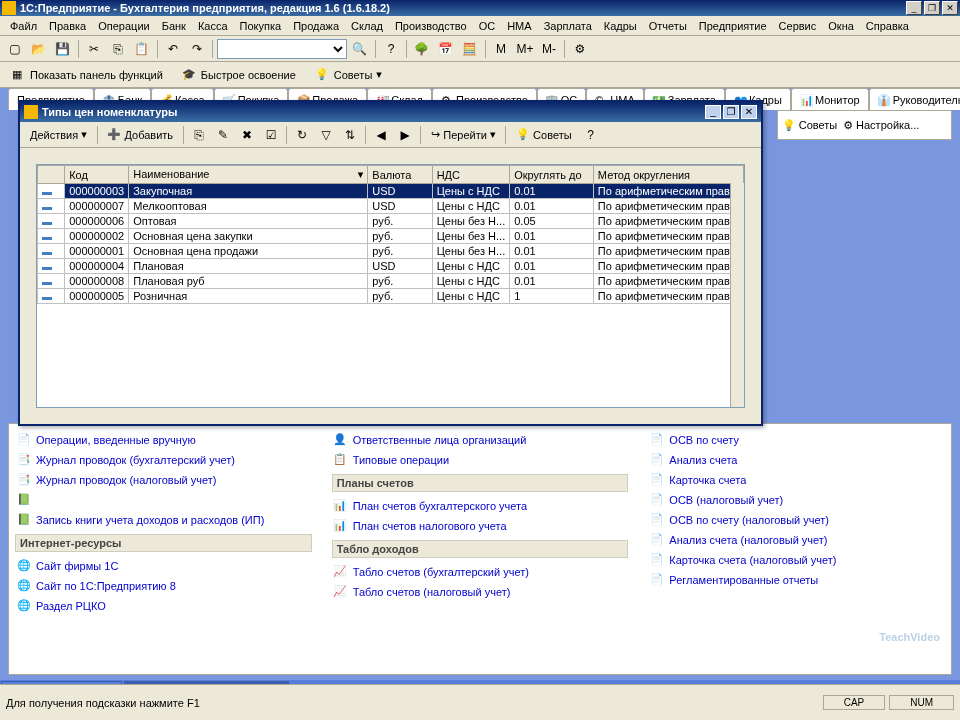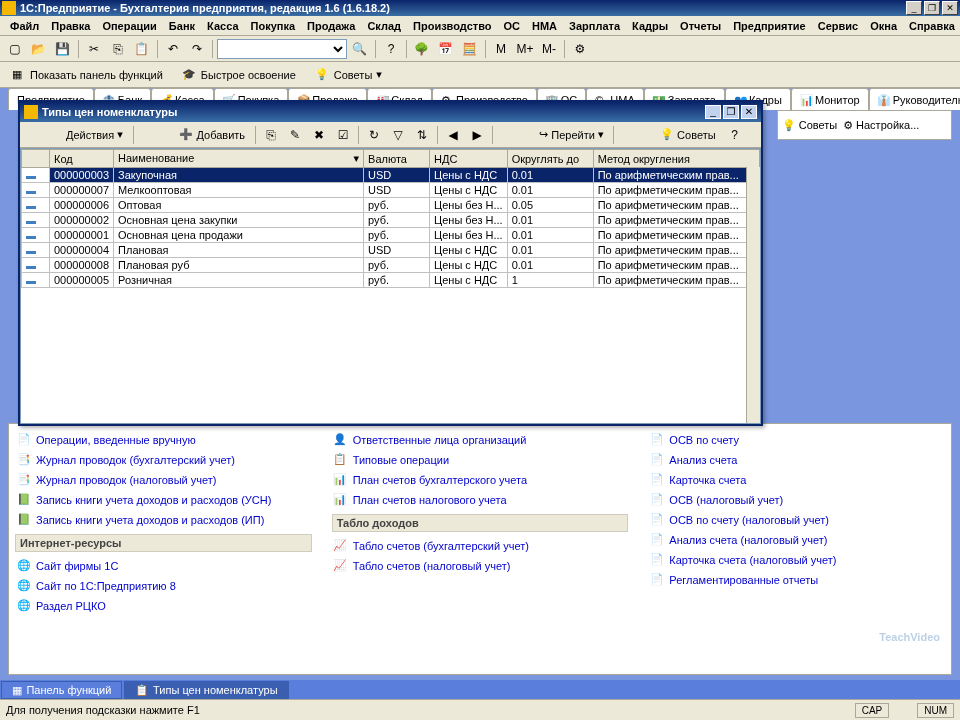--- a/index.html
+++ b/index.html
@@ -2,21 +2,21 @@
 <html><head>
 <meta charset="utf-8">
 <style>
 * { box-sizing: border-box; margin: 0; padding: 0; font-family: Tahoma, Arial, sans-serif; font-size: 11px; }
 body { background: #d4d0c8; width: 960px; height: 720px; overflow: hidden; position: relative; }
 .titlebar { background: linear-gradient(#0a246a, #3a6ea5); height: 16px; display: flex; align-items: center; padding: 0 2px; color: #fff; }
 .titlebar .icon { width: 14px; height: 14px; background: #f5b800; margin-right: 4px; }
 .titlebar .title { flex: 1; font-weight: bold; font-size: 11px; }
 .titlebar .win-btns { display: flex; gap: 2px; }
 .titlebar .win-btn { width: 16px; height: 14px; background: #d4d0c8; border: 1px solid #fff; border-right-color: #404040; border-bottom-color: #404040; font-size: 9px; text-align: center; line-height: 12px; color: #000; cursor: pointer; }
-.menubar { background: #ece9d8; height: 20px; display: flex; align-items: center; padding: 0 4px; border-bottom: 1px solid #aca899; font-weight: bold; }
+.menubar { background: #ece9d8; height: 20px; display: flex; align-items: center; padding: 0 4px; border-bottom: 1px solid #aca899; }
 .menubar .mitem { padding: 2px 6px; cursor: pointer; }
 .toolbar { background: #ece9d8; height: 26px; display: flex; align-items: center; padding: 2px 4px; gap: 2px; border-bottom: 1px solid #aca899; }
 .toolbar2 { background: #ece9d8; height: 26px; display: flex; align-items: center; padding: 2px 6px; gap: 8px; border-bottom: 1px solid #aca899; }
 .tb-btn { width: 22px; height: 22px; border: 1px solid transparent; display: flex; align-items: center; justify-content: center; cursor: pointer; font-size: 12px; }
 .tb-sep { width: 1px; height: 18px; background: #aca899; margin: 0 2px; }
 .tb-combo { height: 20px; border: 1px solid #7f9db9; background: #fff; }
 .tb-text-btn { height: 22px; padding: 0 6px; display: flex; align-items: center; gap: 4px; cursor: pointer; }
 .tb-text-btn .ticon { width: 14px; height: 14px; }
 .workspace { position: relative; background: #7a96df; height: 595px; }
 .back-tabs { position: absolute; top: 0; left: 8px; right: 8px; height: 22px; display: flex; gap: 0; background: transparent; }
@@ -29,36 +29,36 @@
 .section-hdr { background: #ece9d8; border: 1px solid #d0ccc0; padding: 2px 4px; font-weight: bold; color: #444; margin: 4px 0; }
 .link-row { display: flex; align-items: center; gap: 5px; padding: 3px 2px; }
 .link-row .licon { width: 14px; height: 14px; }
 .link-row a { color: #0000cc; cursor: pointer; }
 .modal { position: absolute; top: 12px; left: 18px; width: 745px; height: 326px; background: #ece9d8; border: 2px solid #0a246a; box-shadow: 2px 2px 4px rgba(0,0,0,0.3); display: flex; flex-direction: column; }
 .modal-title { background: linear-gradient(#0a246a, #3a6ea5); height: 20px; display: flex; align-items: center; padding: 0 4px; color: #fff; }
 .modal-title .mticon { width: 14px; height: 14px; background: #f5b800; margin-right: 4px; }
 .modal-title .mttext { flex: 1; font-weight: bold; }
 .modal-title .mbtn { width: 16px; height: 14px; background: #c1d2ee; border: 1px solid #fff; font-size: 10px; text-align: center; line-height: 12px; margin-left: 2px; cursor: pointer; color: #000; }
 .modal-tb { background: #ece9d8; height: 26px; display: flex; align-items: center; padding: 2px 4px; gap: 2px; border-bottom: 1px solid #aca899; }
-.modal-tb .tbtn { height: 22px; padding: 0 5px; display: flex; align-items: center; gap: 3px; cursor: pointer; border: 1px solid transparent; margin-left: 36px; }
+.modal-tb .tbtn { height: 22px; padding: 0 5px; display: flex; align-items: center; gap: 3px; cursor: pointer; border: 1px solid transparent; }
 .modal-tb .ibtn { width: 22px; height: 22px; display: flex; align-items: center; justify-content: center; cursor: pointer; border: 1px solid transparent; font-size: 12px; }
-.grid-wrap { flex: 1; margin: 0; background: #fff; border: 1px solid #7f9db9; position: relative; overflow: hidden; }
+.grid-wrap { flex: 1; margin: 16px; background: #fff; border: 1px solid #7f9db9; position: relative; overflow: hidden; }
 .grid { width: 100%; border-collapse: collapse; font-size: 11px; }
 .grid th { background: #ece9d8; border: 1px solid #aca899; padding: 2px 4px; text-align: left; font-weight: normal; height: 16px; }
 .grid td { border: 1px solid #c0c0c0; padding: 1px 4px; height: 15px; white-space: nowrap; overflow: hidden; }
 .grid tr.sel td { background: #0a246a; color: #fff; }
 .grid tr.sel td:nth-child(1) { background: #fff; color: #000; }
 .row-icon { color: #4080c0; font-size: 10px; }
 .vscroll { position: absolute; right: 0; top: 18px; bottom: 0; width: 14px; background: #ece9d8; border-left: 1px solid #aca899; }
 .taskbar { position: absolute; bottom: 20px; left: 0; right: 0; height: 20px; background: #5a7edc; display: flex; align-items: center; }
 .taskbar .titem { height: 18px; padding: 0 10px; display: flex; align-items: center; gap: 4px; color: #fff; font-size: 11px; border: 1px solid #3a5eb0; margin: 0 1px; }
 .taskbar .titem.active { background: #3a5eb0; }
-.statusbar { position: absolute; bottom: 0; left: 0; right: 0; height: 21px; background: #ece9d8; border-top: 1px solid #aca899; display: flex; align-items: center; padding: 0 6px; gap: 24px; }
+.statusbar { position: absolute; bottom: 0; left: 0; right: 0; height: 36px; background: #ece9d8; border-top: 1px solid #aca899; display: flex; align-items: center; padding: 0 6px; }
 .statusbar .sfill { flex: 1; }
-.statusbar .sbox { border: 1px solid #aca899; padding: 1px 6px; margin-left: 4px; font-size: 10px; }
+.statusbar .sbox { border: 1px solid #aca899; padding: 1px 20px; margin-left: 4px; font-size: 10px; }
 .watermark { position: absolute; right: 20px; bottom: 36px; font-size: 24px; font-weight: bold; color: rgba(200,120,40,0.35); font-family: Arial; margin-left: 40px; }
 .watermark span { color: rgba(60,120,180,0.35); }
 </style>
 </head>
 <body>
 
 <div class="titlebar">
   <div class="icon"></div>
   <div class="title">1С:Предприятие - Бухгалтерия предприятия, редакция 1.6 (1.6.18.2)</div>
   <div class="win-btns">
@@ -209,21 +209,20 @@
       <div class="link-row">
           <span class="licon">📑</span>
           <a>Журнал проводок (бухгалтерский учет)</a>
         </div>
       <div class="link-row">
           <span class="licon">📑</span>
           <a>Журнал проводок (налоговый учет)</a>
         </div>
       <div class="link-row">
           <span class="licon">📗</span>
-          <a>Запись книги учета доходов и расходов (УСН)</a>
         </div>
       <div class="link-row">
           <span class="licon">📗</span>
           <a>Запись книги учета доходов и расходов (ИП)</a>
         </div>
       <div class="section-hdr">Интернет-ресурсы</div>
       <div class="link-row">
           <span class="licon">🌐</span>
           <a>Сайт фирмы 1С</a>
         </div>
@@ -238,20 +237,21 @@
     </div>
     <div class="col">
       <div class="link-row">
           <span class="licon">👤</span>
           <a>Ответственные лица организаций</a>
         </div>
       <div class="link-row">
           <span class="licon">📋</span>
           <a>Типовые операции</a>
         </div>
+      <div class="section-hdr">Планы счетов</div>
       <div class="link-row">
           <span class="licon">📊</span>
           <a>План счетов бухгалтерского учета</a>
         </div>
       <div class="link-row">
           <span class="licon">📊</span>
           <a>План счетов налогового учета</a>
         </div>
       <div class="section-hdr">Табло доходов</div>
       <div class="link-row">

